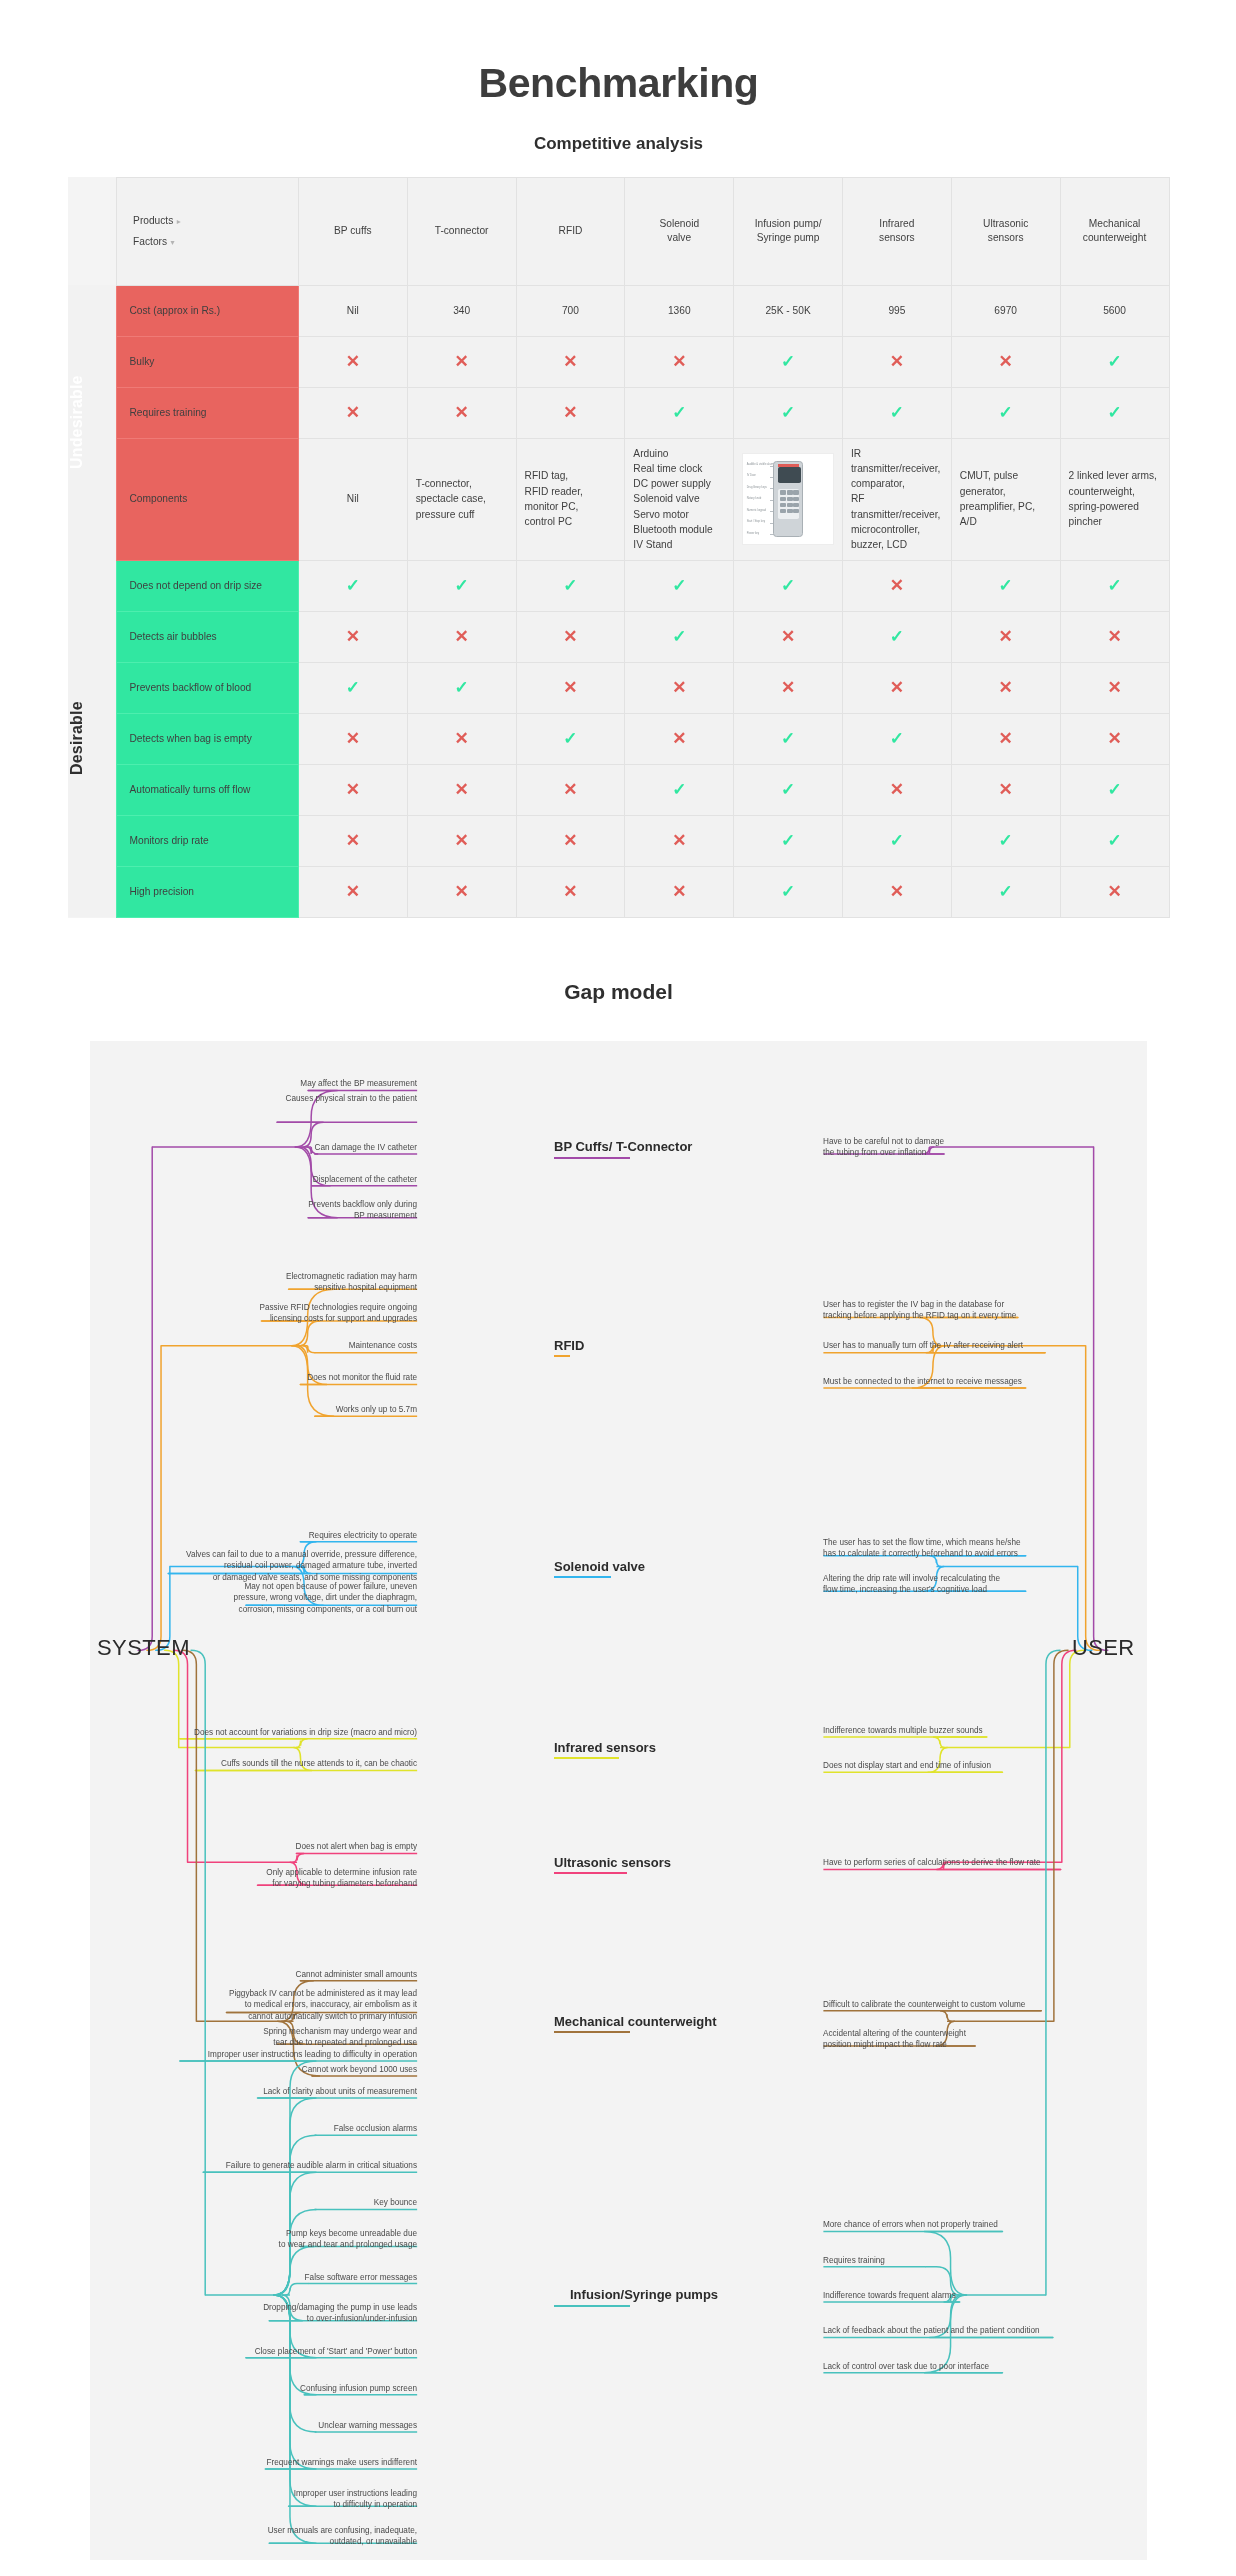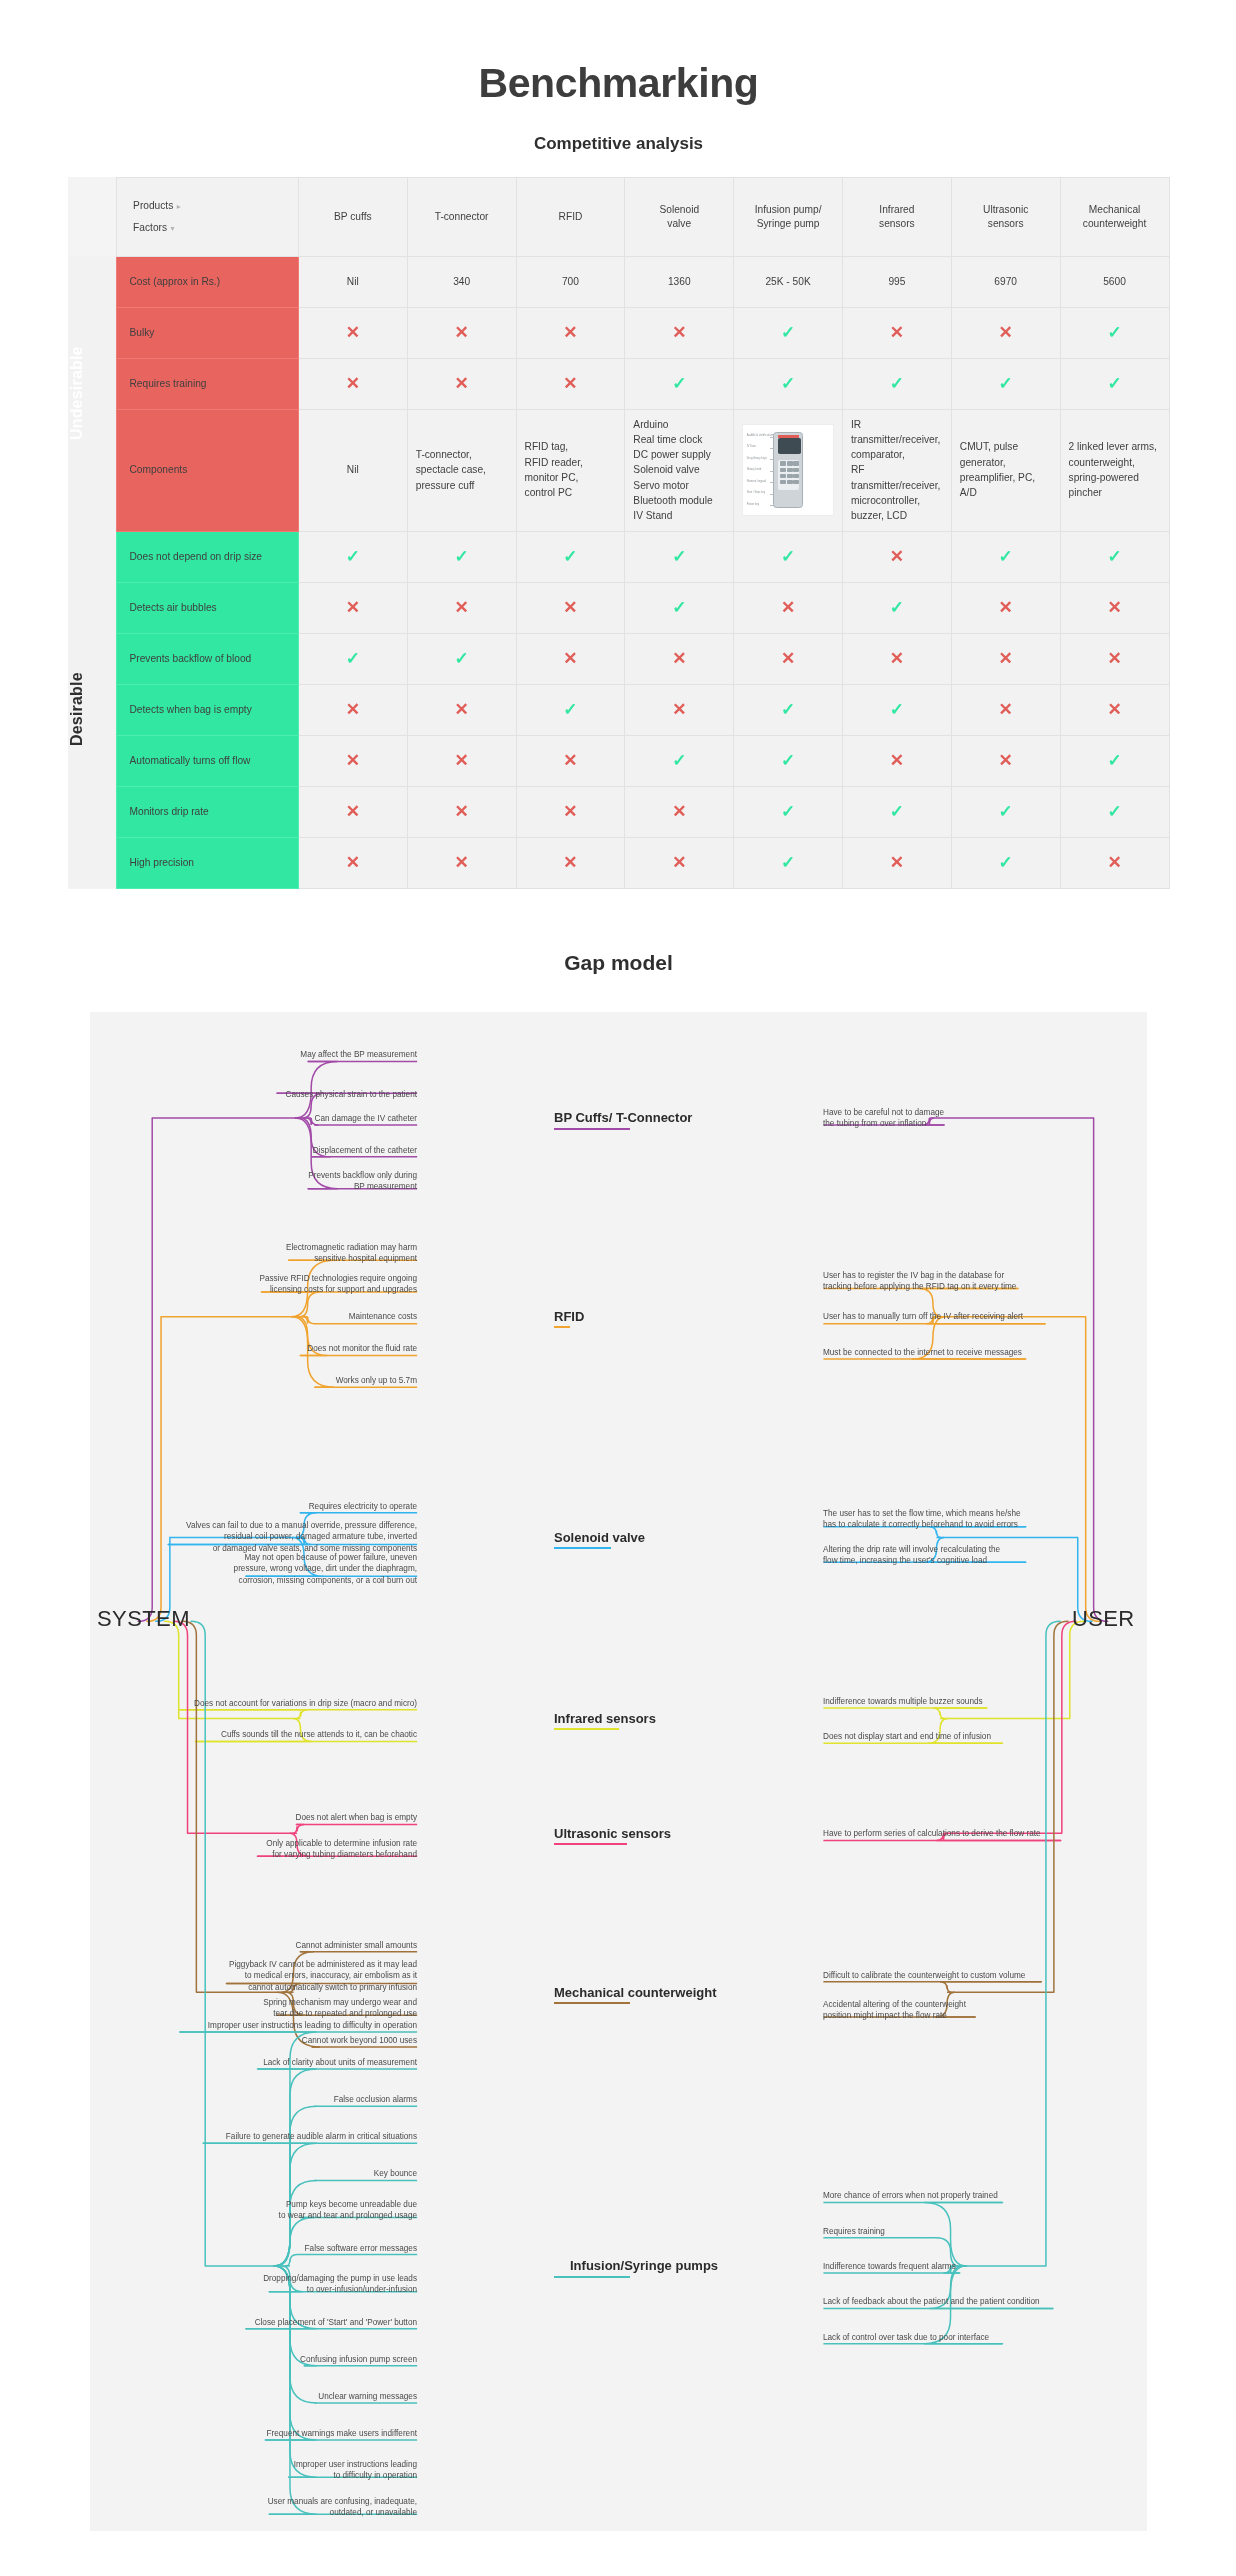--- a/index.html
+++ b/index.html
@@ -61,21 +61,21 @@
   }
   .col-cat   { width: 37px; padding: 0 !important; border: none !important; background: transparent !important; }
   .col-fact  { width: 137px; }
   .col-prod  { width: 82px; }
 
   .hdr-cell {
     background: #f2f2f2;
     text-align: center;
     font-size: 10.6px;
     line-height: 1.35;
-    height: 79px;
+    height: 108px;
     color: #3f3f3f;
   }
   .hdr-corner {
     text-align: left;
     padding-left: 16px !important;
     font-size: 10.6px;
     line-height: 2.1;
   }
   .hdr-corner .caret { color: #b4b4b4; font-size: 8px; margin-left: 3.5px; }
 
@@ -527,21 +527,21 @@
         <path d="M 1090 1468 L 950 1468 Q 974 1468 974 1444 L 974 1444 Q 974 1420 988.4 1420" stroke="#48c1bd" fill="none" stroke-width="1.7" stroke-linecap="round"></path>
         <line x1="830" y1="1508" x2="1032.8" y2="1508" stroke="#48c1bd" stroke-width="1.7"></line>
         <path d="M 1032.8 1508 L 944 1508 Q 974 1508 974 1478 L 974 1450 Q 974 1420 992 1420" stroke="#48c1bd" fill="none" stroke-width="1.7" stroke-linecap="round"></path>
         <line x1="974" y1="1420" x2="1082" y2="1420" stroke="#48c1bd" stroke-width="1.7"></line>
         <path d="M 1082 1420 L 1082 706 Q 1082 690 1098 690" stroke="#48c1bd" fill="none" stroke-width="1.7" stroke-linecap="round"></path>
       </svg>
     <div id="gap-nodes">
         <div class="node-label" style="left: 464px; top: 98px;">BP Cuffs/ T-Connector</div>
         <div class="node-underline" style="left: 464px; top: 116px; width: 76px; background: rgb(162, 74, 168);"></div>
         <div class="leaf right-al" style="width: 292px; left: 35px; top: 37px;">May affect the BP measurement</div>
-        <div class="leaf right-al" style="width: 292px; left: 35px; top: 77px;">Causes physical strain to the patient</div>
+        <div class="leaf right-al" style="width: 292px; left: 35px; top: 52px;">Causes physical strain to the patient</div>
         <div class="leaf right-al" style="width: 292px; left: 35px; top: 101px;">Can damage the IV catheter</div>
         <div class="leaf right-al" style="width: 292px; left: 35px; top: 133px;">Displacement of the catheter</div>
         <div class="leaf right-al" style="width: 292px; left: 35px; top: 158px; text-align: right;">Prevents backflow only during<br>BP  measurement</div>
         <div class="leaf left-al" style="width: 283px; left: 733px; top: 95px;">Have to be careful not to damage<br>the tubing from over inflation</div>
         <div class="node-label" style="left: 464px; top: 297px;">RFID</div>
         <div class="node-underline" style="left: 464px; top: 314px; width: 16.3px; background: rgb(240, 163, 46);"></div>
         <div class="leaf right-al" style="width: 292px; left: 35px; top: 230px;">Electromagnetic radiation may harm<br>sensitive hospital equipment</div>
         <div class="leaf right-al" style="width: 292px; left: 35px; top: 261px;">Passive RFID technologies require ongoing<br>licensing  costs for support and upgrades</div>
         <div class="leaf right-al" style="width: 292px; left: 35px; top: 299px;">Maintenance costs</div>
         <div class="leaf right-al" style="width: 292px; left: 35px; top: 331px;">Does not monitor the fluid rate</div>

